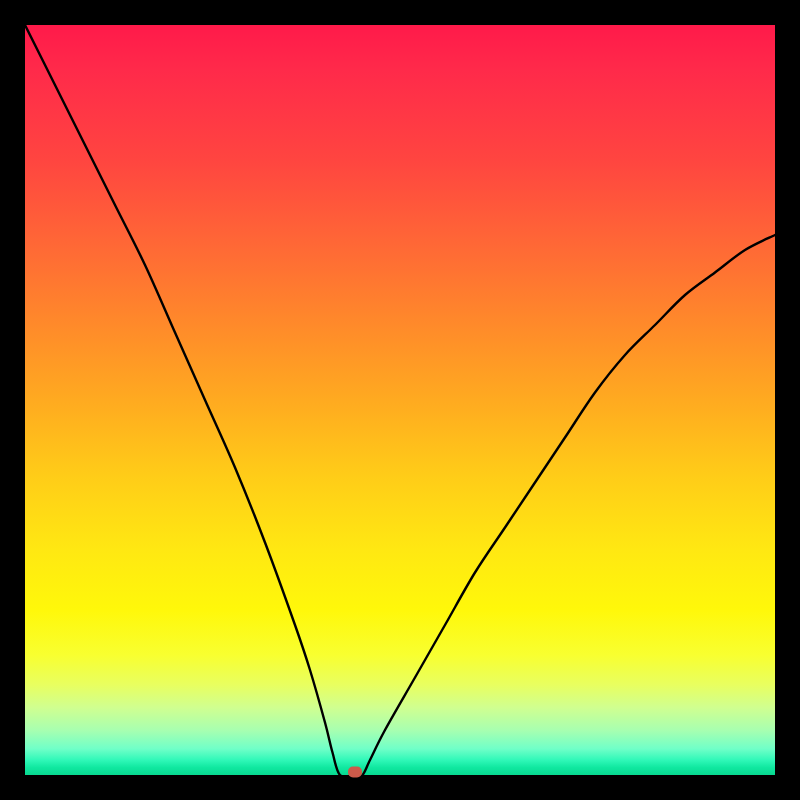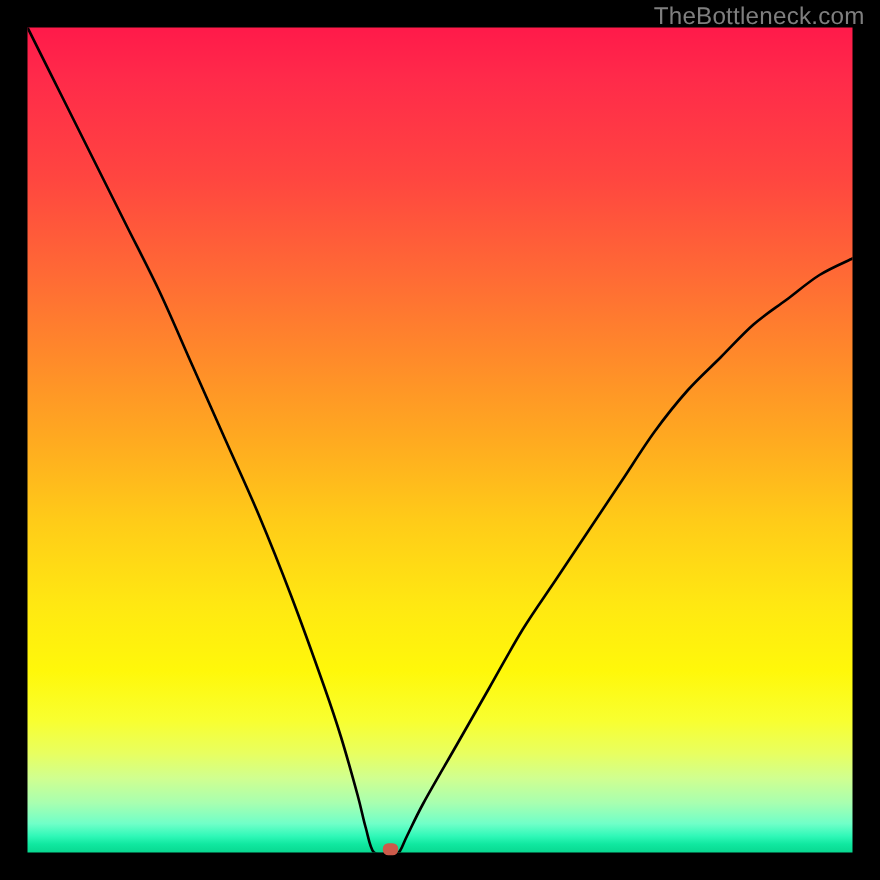--- a/index.html
+++ b/index.html
@@ -77,21 +77,20 @@
     border-radius: 5px;
     z-index: 4;
     transform: translate(-50%, -50%);
   }
 </style>
 </head>
 <body>
 
 <div class="container">
 
-  <div class="watermark">TheBottleneck.com</div>
 
   <div class="plot-frame">
     <div class="gradient-area"></div>
 
     <svg class="curve" viewBox="0 0 750 750" preserveAspectRatio="none">
       <path id="curve-path" d="M 0.00 0.00 C 5.00 10.00, 20.00 40.00, 30.00 60.00 C 40.00 80.00, 50.00 100.00, 60.00 120.00 C 70.00 140.00, 80.00 160.00, 90.00 180.00 C 100.00 200.00, 110.00 218.75, 120.00 240.00 C 130.00 261.25, 140.00 285.00, 150.00 307.50 C 160.00 330.00, 170.00 352.50, 180.00 375.00 C 190.00 397.50, 200.00 418.75, 210.00 442.50 C 220.00 466.25, 230.00 491.25, 240.00 517.50 C 250.00 543.75, 262.50 578.75, 270.00 600.00 C 277.50 621.25, 280.00 628.75, 285.00 645.00 C 290.00 661.25, 296.25 683.75, 300.00 697.50 C 303.75 711.25, 305.00 718.75, 307.50 727.50 C 310.00 736.25, 311.25 746.25, 315.00 750.00 C 318.75 753.75, 326.25 750.00, 330.00 750.00 C 333.75 750.00, 335.00 752.50, 337.50 750.00 C 340.00 747.50, 341.25 742.50, 345.00 735.00 C 348.75 727.50, 352.50 718.75, 360.00 705.00 C 367.50 691.25, 380.00 670.00, 390.00 652.50 C 400.00 635.00, 410.00 617.50, 420.00 600.00 C 430.00 582.50, 440.00 563.75, 450.00 547.50 C 460.00 531.25, 470.00 517.50, 480.00 502.50 C 490.00 487.50, 500.00 472.50, 510.00 457.50 C 520.00 442.50, 530.00 427.50, 540.00 412.50 C 550.00 397.50, 560.00 381.25, 570.00 367.50 C 580.00 353.75, 590.00 341.25, 600.00 330.00 C 610.00 318.75, 620.00 310.00, 630.00 300.00 C 640.00 290.00, 650.00 278.75, 660.00 270.00 C 670.00 261.25, 680.00 255.00, 690.00 247.50 C 700.00 240.00, 710.00 231.25, 720.00 225.00 C 730.00 218.75, 745.00 212.50, 750.00 210.00" fill="none" stroke="#000" stroke-width="2.4" stroke-linecap="round"></path>
     </svg>
 
     <div class="marker" id="marker" style="left: 330px; top: 747px; background: rgb(204, 90, 74);"></div>
   </div>

